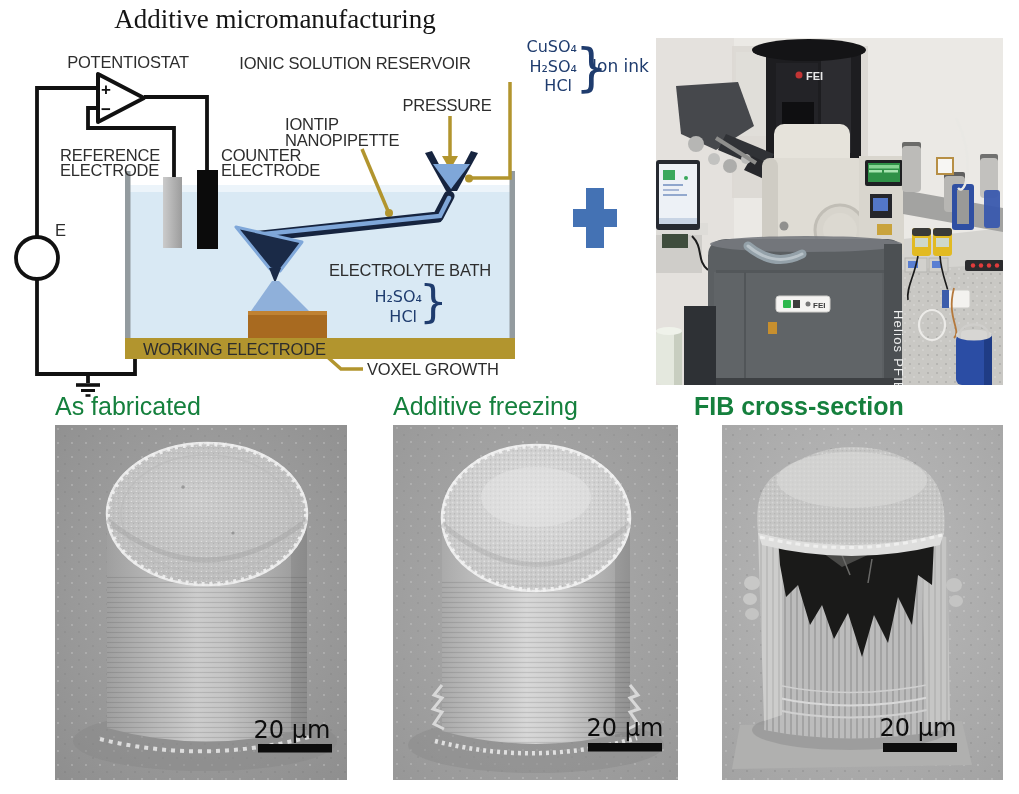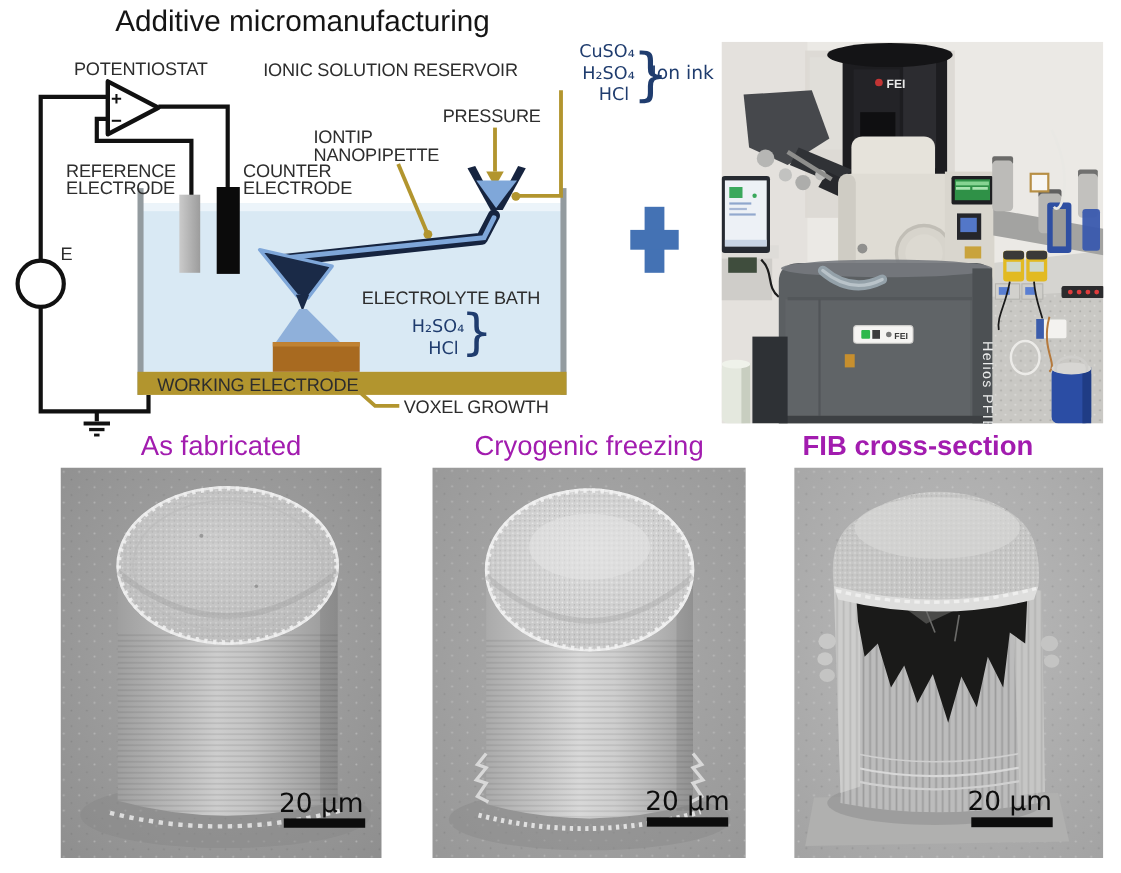--- a/index.html
+++ b/index.html
@@ -1,34 +1,34 @@
 <!DOCTYPE html>
 <html><head>
 <meta charset="utf-8">
 <style>
   html,body{margin:0;padding:0;background:#ffffff;}
   .stage{position:relative;width:1019px;height:794px;background:#ffffff;overflow:hidden;
          font-family:"Liberation Sans",sans-serif;color:#1a1a1a;}
   .title{position:absolute;text-align:center;font-size:27px;color:#151515;}
-  .panel-label{position:absolute;text-align:center;font-size:25px;color:#a21caf;}
+  .panel-label{position:absolute;font-size:25px;color:#15803d;}
   .abs{position:absolute;}
   .plus{position:absolute;left:573px;top:188px;width:44px;height:60px;}
   .plus .v{position:absolute;left:13px;top:0;width:18px;height:60px;background:#4472b4;}
   .plus .h{position:absolute;left:0;top:21px;width:44px;height:18px;background:#4472b4;}
   svg text{font-family:"Liberation Sans",sans-serif;}
   svg text.chem{font-family:"DejaVu Sans",sans-serif;}
   svg text.diag{fill:#2d2d2d;font-size:16.5px;letter-spacing:-0.2px;}
   svg text.scale{font-family:"DejaVu Sans",sans-serif;font-size:24px;fill:#0d0d0d;}
 </style>
 </head>
 <body>
 
 <div class="stage">
 
-  <div class="title" style="left:0;top:4px;width:550px;">Additive micromanufacturing</div>
+  <div class="title" style="left:0;top:4px;width:550px;font-family:Liberation Serif, serif;">Additive micromanufacturing</div>
 
   <svg class="abs" style="left:0;top:0;" width="660" height="400" viewBox="0 0 660 400">
 
     <g>
       <rect x="129" y="185" width="381" height="153" fill="#d9e9f4"></rect>
       <rect x="129" y="185" width="381" height="7" fill="#ecf4fa"></rect>
       <rect x="125" y="171" width="5.5" height="188" fill="#939b9f"></rect>
       <rect x="509.5" y="171" width="5.5" height="188" fill="#939b9f"></rect>
       <rect x="125" y="338" width="390" height="21" fill="#b2952e"></rect>
     </g>
@@ -263,21 +263,21 @@
     </g>
     <g>
       <rect x="300" y="296" width="36" height="51" rx="6" fill="#2b4da4"></rect>
       <rect x="328" y="296" width="8" height="51" fill="#1f3c85"></rect>
       <ellipse cx="318" cy="297" rx="18" ry="5.5" fill="#d7d6d3"></ellipse>
       <path d="M304,300 C300,282 336,282 332,300" stroke="#cfcecb" stroke-width="2.5" fill="none"></path>
     </g>
   </svg>
 
   <div class="panel-label" style="left:55px;top:392px;width:292px;">As fabricated</div>
-  <div class="panel-label" style="left:393px;top:392px;width:285px;">Cryogenic freezing</div>
+  <div class="panel-label" style="left:393px;top:392px;width:285px;">Additive freezing</div>
   <div class="panel-label" style="left:694px;top:392px;width:281px;font-weight:bold;">FIB cross-section</div>
 
   <svg class="abs" style="left:55px;top:425px;" width="292" height="355" viewBox="0 0 292 355">
     <defs>
       <radialGradient id="s1bg" cx="50%" cy="45%" r="75%">
         <stop offset="0" stop-color="#a9a9a9"></stop>
           <stop offset="1" stop-color="#8e8e8e"></stop>
       </radialGradient>
       <linearGradient id="s1body" x1="0" y1="0" x2="1" y2="0">
         <stop offset="0" stop-color="#9f9f9f"></stop>

